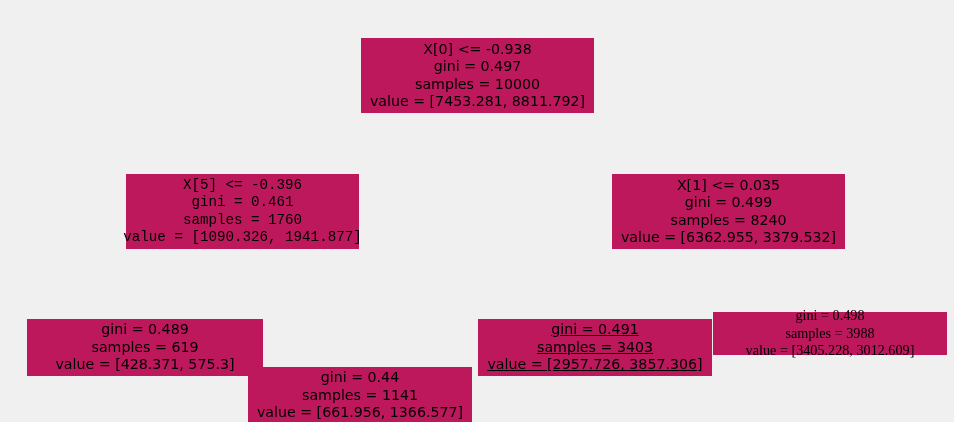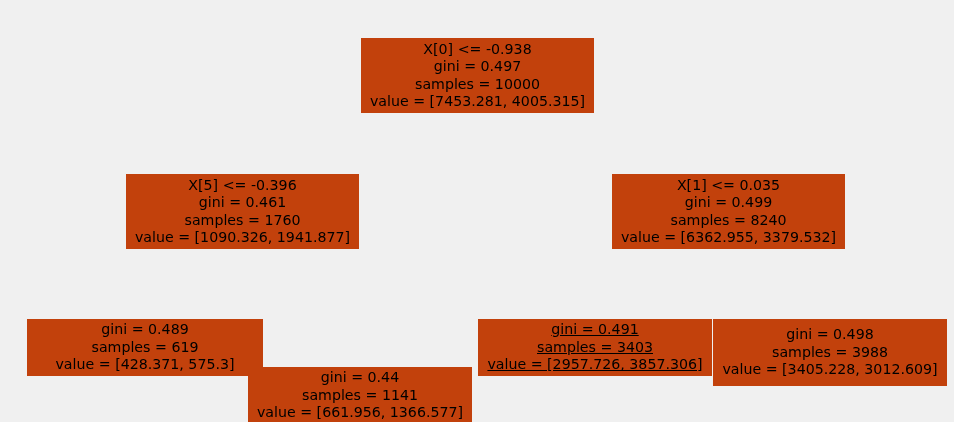--- a/index.html
+++ b/index.html
@@ -1,40 +1,40 @@
 <!DOCTYPE html>
 <html><head>
 <meta charset="utf-8">
 <style>
   html, body { margin:0; padding:0; }
   body {
     width:954px; height:422px; background:#f0f0f0; position:relative; overflow:hidden;
     font-family:"DejaVu Sans", sans-serif;
   }
   .node {
-    position:absolute; background:#c2410c; box-sizing:border-box;
+    position:absolute; background:#be185d; box-sizing:border-box;
     display:flex; flex-direction:column; align-items:center; justify-content:center;
     color:#000; font-size:14.2px; line-height:17.4px; text-align:center;
     white-space:nowrap;
   }
   .node span { display:block; }
 </style>
 </head>
 <body>
 
 <div>
 
   <div class="node" style="left:361px; top:38px; width:233px; height:75px;">
     <span>X[0] &lt;= -0.938</span>
     <span>gini = 0.497</span>
     <span>samples = 10000</span>
-    <span>value = [7453.281, 4005.315]</span>
+    <span>value = [7453.281, 8811.792]</span>
   </div>
 
-  <div class="node" style="left:126px; top:174px; width:233px; height:75px;">
+  <div class="node" style="left:126px; top:174px; width:233px; height:75px;font-family:Liberation Mono, monospace;">
     <span>X[5] &lt;= -0.396</span>
     <span>gini = 0.461</span>
     <span>samples = 1760</span>
     <span>value = [1090.326, 1941.877]</span>
   </div>
 
   <div class="node" style="left:596px; top:174px; width:233px; height:75px;margin-left:16px;">
     <span>X[1] &lt;= 0.035</span>
     <span>gini = 0.499</span>
     <span>samples = 8240</span>
@@ -52,19 +52,19 @@
     <span>samples = 1141</span>
     <span>value = [661.956, 1366.577]</span>
   </div>
 
   <div class="node" style="left:478px; top:319px; width:234px; height:57px;text-decoration:underline;">
     <span>gini = 0.491</span>
     <span>samples = 3403</span>
     <span>value = [2957.726, 3857.306]</span>
   </div>
 
-  <div class="node" style="left:713px; top:319px; width:234px; height:67px;">
+  <div class="node" style="left:713px; top:312px; width:234px; height:43px;font-family:Liberation Serif, serif;">
     <span>gini = 0.498</span>
     <span>samples = 3988</span>
     <span>value = [3405.228, 3012.609]</span>
   </div>
 
 </div>
 
 </body></html>

